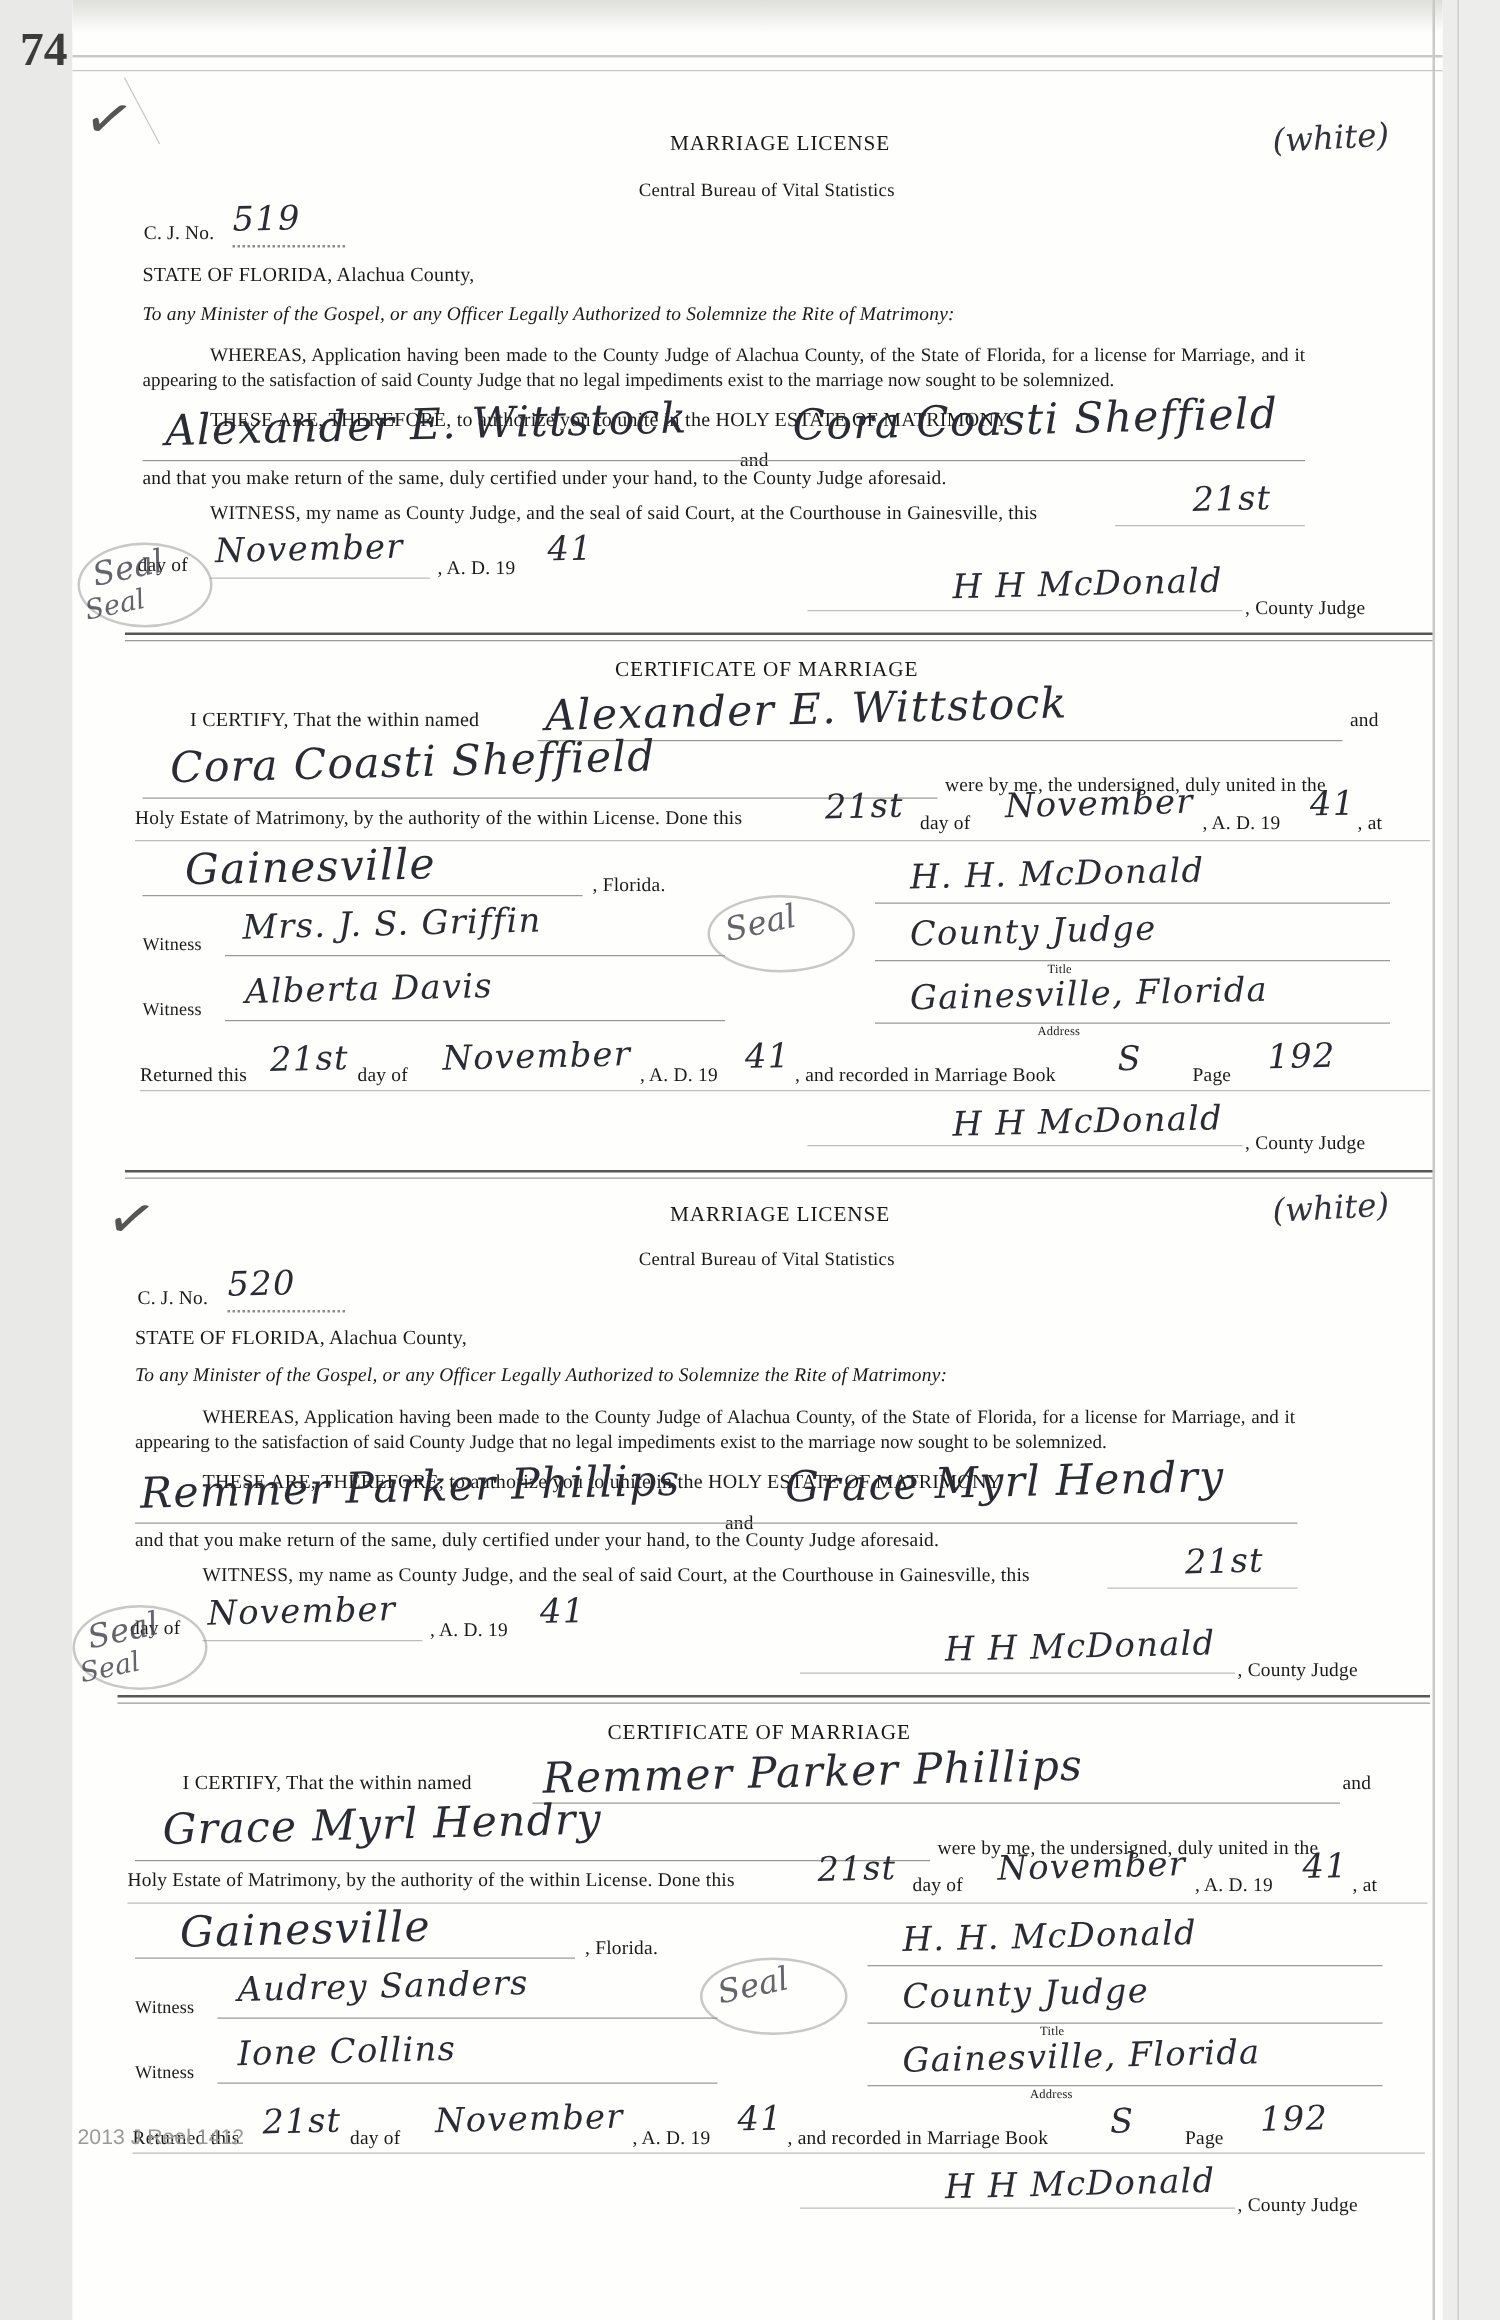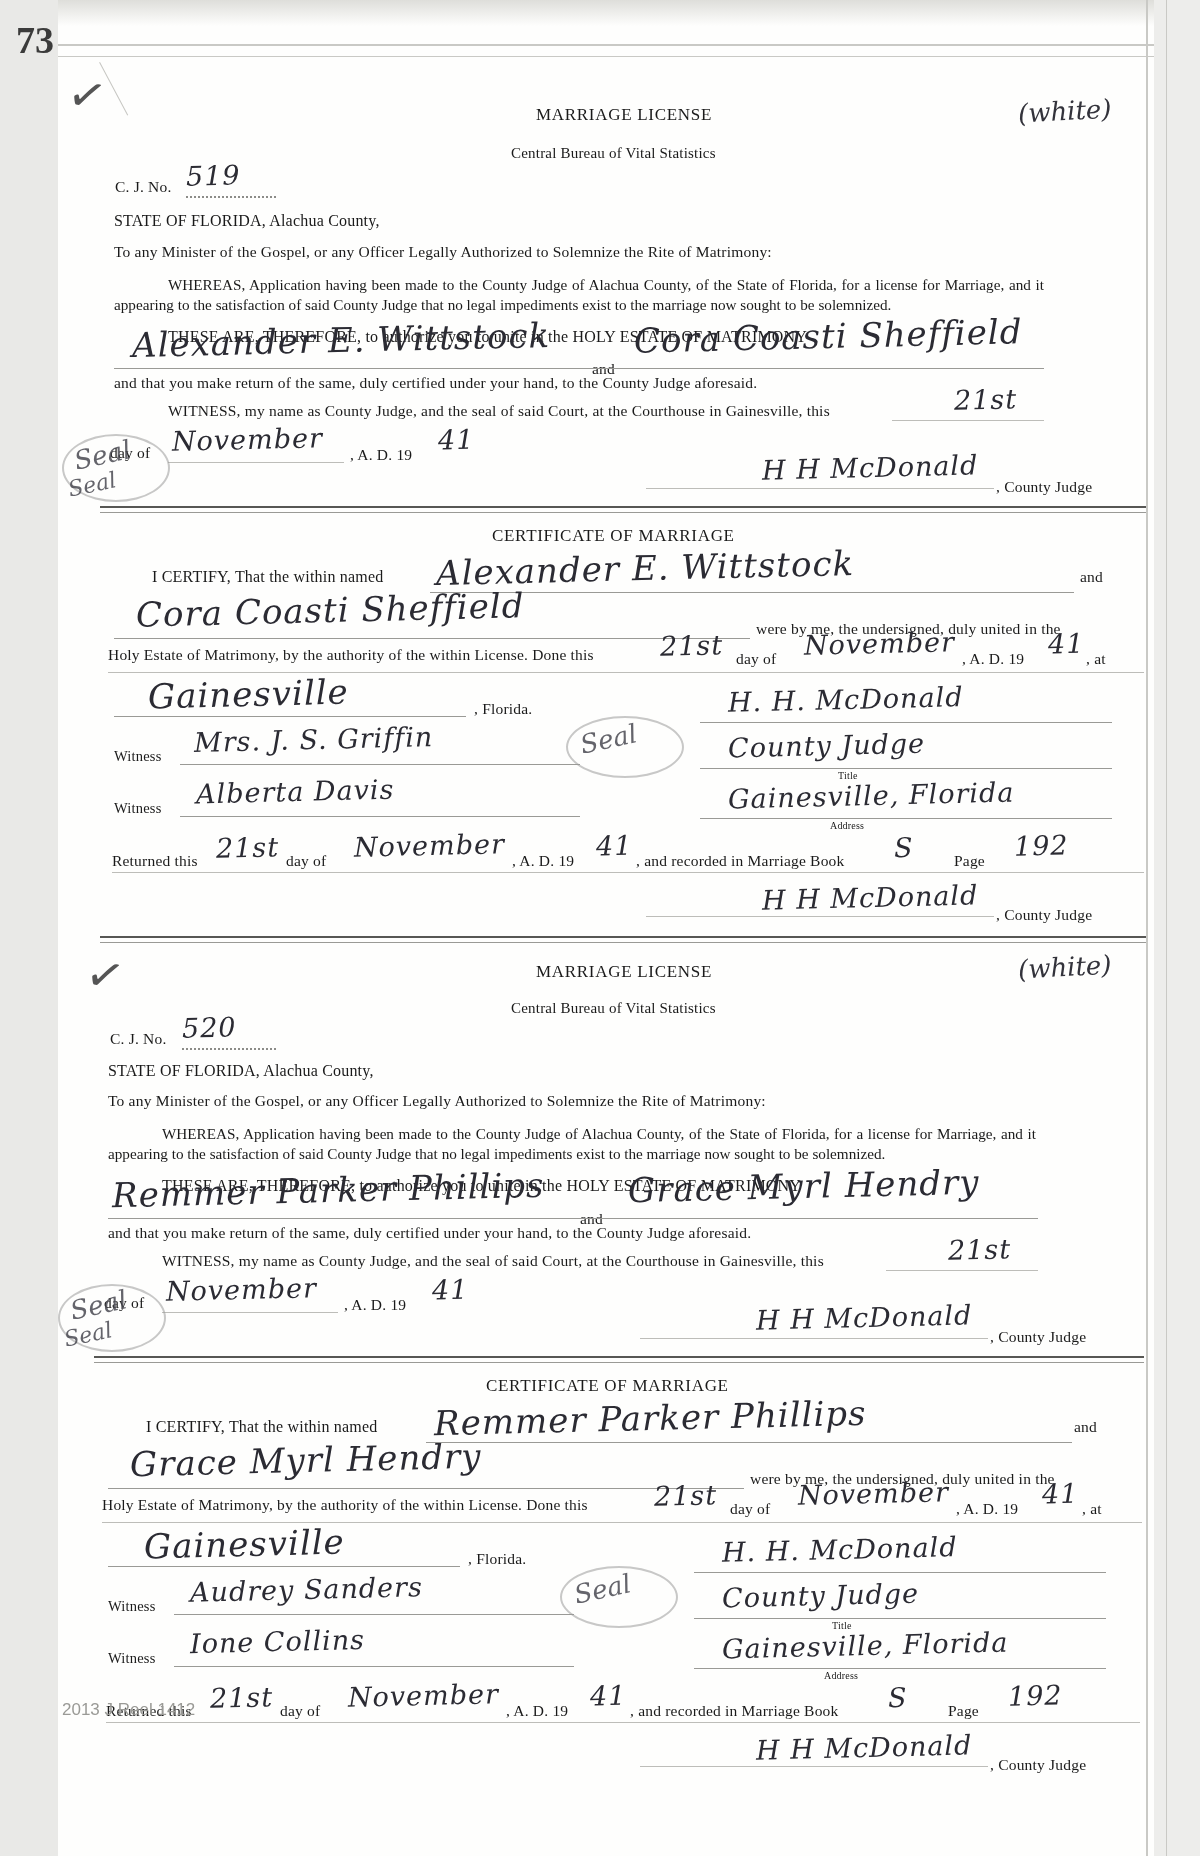--- a/index.html
+++ b/index.html
@@ -12,21 +12,21 @@
   .scan-right-2{position:absolute;right:46px;top:0;width:14px;height:1856px;background:#f7f7f5;}
   .sheet{position:absolute;left:58px;top:0;width:1096px;height:1856px;background:#fefefd;}
   .shadow-top{position:absolute;left:58px;top:0;width:1096px;height:26px;background:linear-gradient(#dededa,#fefefd);}
   .bind-line{position:absolute;background:#c9c9c5;}
 
   .pagenum{position:absolute;left:16px;top:18px;font-family:"Liberation Serif",serif;font-size:38px;font-weight:700;color:#3b3b3b;}
 
   
   .t{position:absolute;font-family:"Liberation Serif",serif;font-size:15.5px;letter-spacing:.2px;white-space:nowrap;}
   .sc{font-variant:small-caps;letter-spacing:.7px;}
-  .ital{}
+  .ital{font-style:italic;}
   .small{font-size:14.5px;}
   .tiny{font-size:10px;}
   .blk{position:absolute;font-family:"Liberation Serif",serif;font-size:15.2px;line-height:20px;}
 
   
   .hw{position:absolute;font-family:"DejaVu Serif",serif;font-style:italic;color:#2b2b33;white-space:nowrap;
       transform:rotate(-1.4deg);letter-spacing:1px;}
   .hw.big{font-size:34px;}
   .hw.med{font-size:27px;}
 
@@ -54,21 +54,21 @@
   <div class="scan-right-2"></div>
   <div class="sheet"></div>
   <div class="shadow-top"></div>
 
   <div class="bind-line" style="left:58px;top:44px;width:1096px;height:2px;"></div>
   <div class="bind-line" style="left:58px;top:56px;width:1096px;height:1px;"></div>
   <div class="bind-line" style="left:1146px;top:0;width:2px;height:1856px;"></div>
   <div class="bind-line" style="left:1166px;top:0;width:1px;height:1856px;"></div>
   <div class="diag" style="left:100px;top:62px;width:60px;transform:rotate(62deg);"></div>
 
-  <div class="pagenum">73</div>
+  <div class="pagenum">74</div>
 
   <div class="t sc" style="left:536px;top:105px;font-size:17px;">MARRIAGE LICENSE</div>
   <div class="t" style="left:511px;top:145px;font-size:15px;">Central Bureau of Vital Statistics</div>
   <div class="paren" style="left:1018px;top:96px;">(white)</div>
   <div class="check" style="left:68px;top:68px;">✓</div>
 
   <div class="t" style="left:115px;top:178px;">C. J. No.</div>
   <div class="hw med" style="left:186px;top:160px;">519</div>
   <div class="dots" style="left:186px;top:196px;width:90px;"></div>
 

